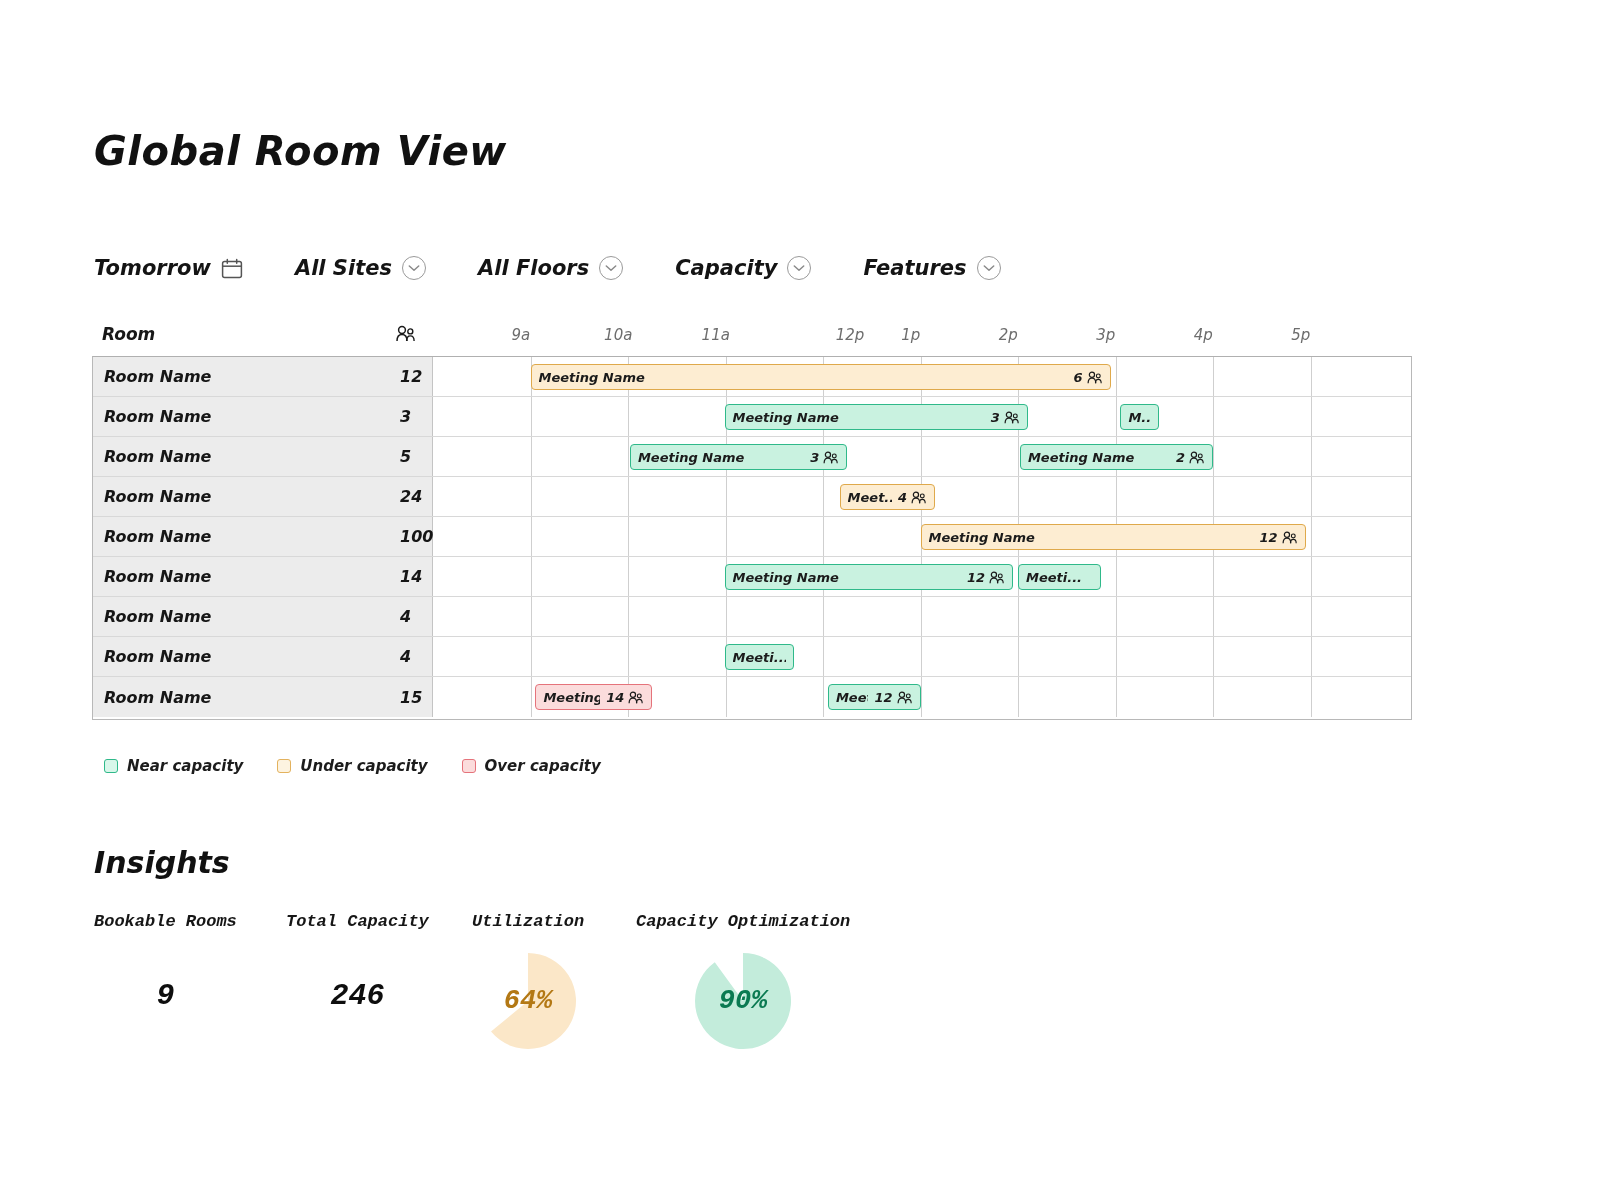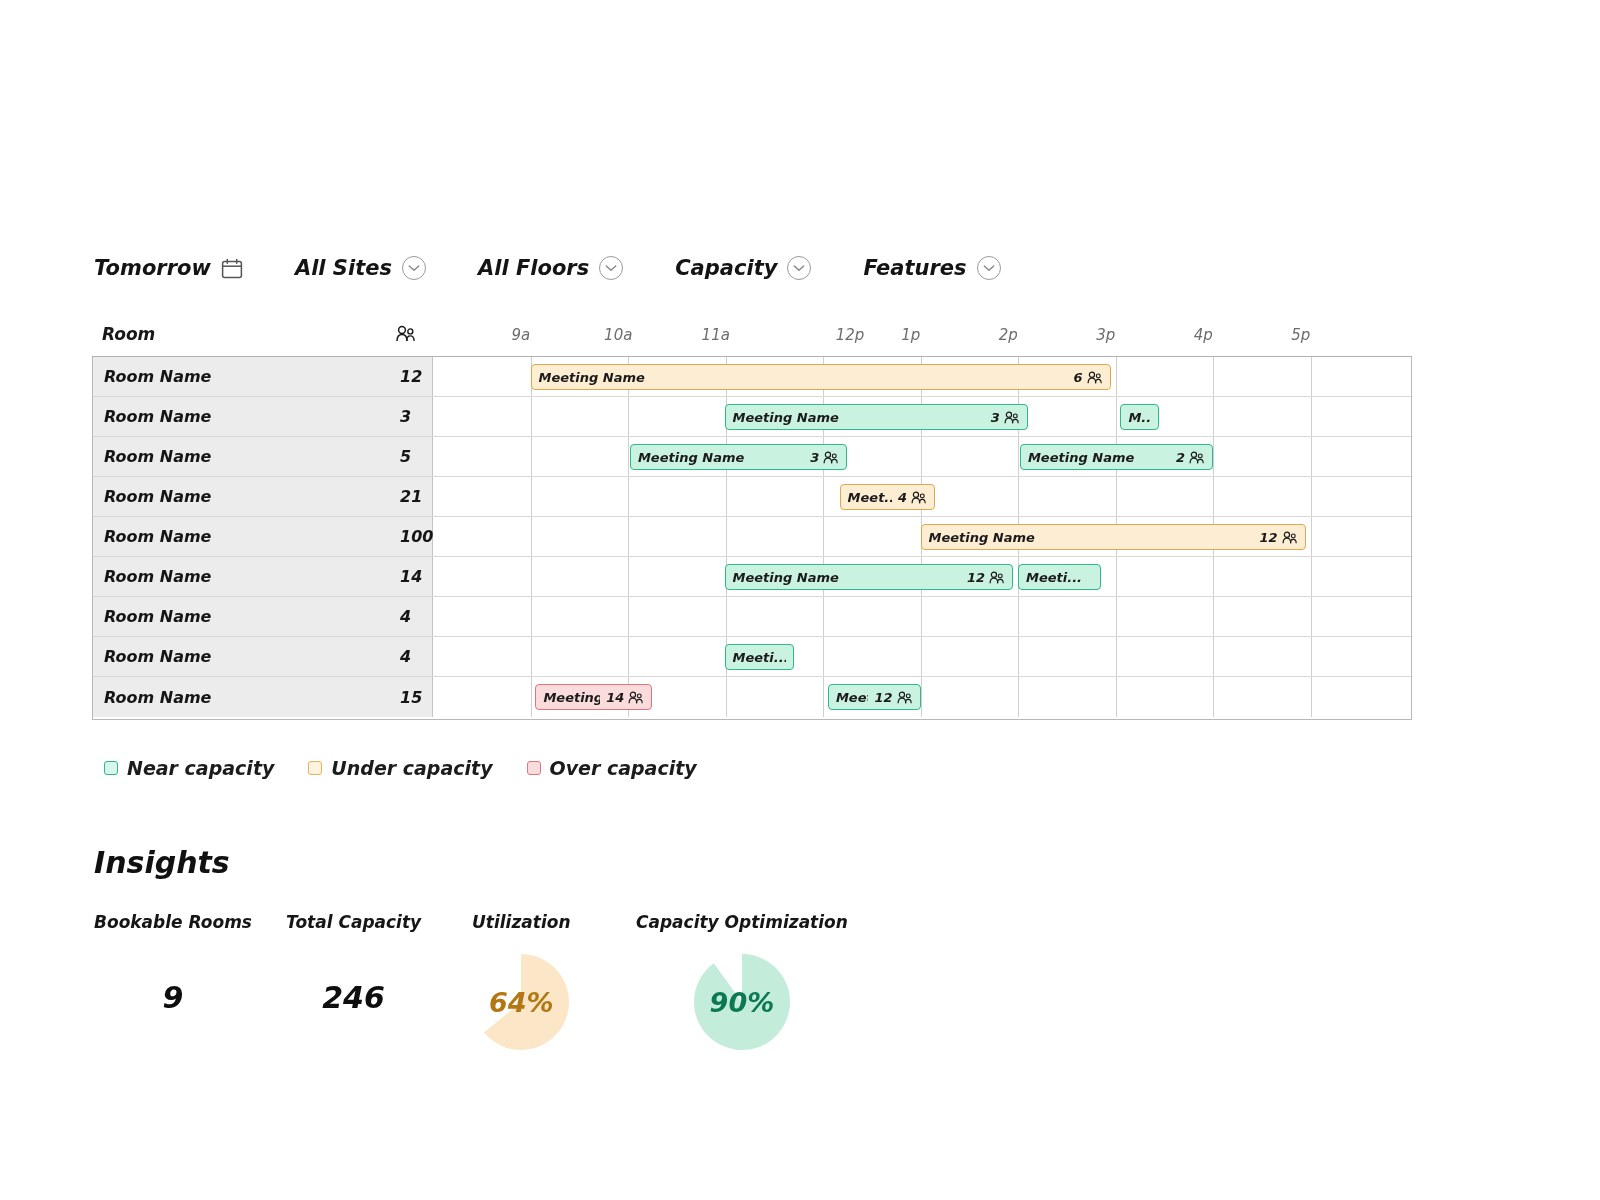--- a/index.html
+++ b/index.html
@@ -219,21 +219,21 @@
   .legend-item { display: flex; align-items: center; gap: 9px; }
   .legend-swatch {
     width: 14px; height: 14px;
     border-radius: 3px;
     box-sizing: border-box;
   }
   .legend-swatch.near  { background: #d8f7ea; border: 1.5px solid #2fb98a; }
   .legend-swatch.under { background: #fdf3e0; border: 1.5px solid #e3b25e; }
   .legend-swatch.over  { background: #fbdcdc; border: 1.5px solid #e5737b; }
   .legend-label {
-    font-size: 19px;
+    font-size: 15px;
     font-style: italic;
     font-weight: 600;
     color: #1c1c1c;
     white-space: nowrap;
   }
 
   
   #insights-title {
     position: absolute;
     left: 94px;
@@ -247,20 +247,21 @@
     position: absolute;
     left: 94px;
     top: 912px;
     display: flex;
     align-items: flex-start;
   }
   .stat {
     display: flex;
     flex-direction: column;
     align-items: center;
+    font-family: Liberation Mono, monospace;
   }
   .stat-label {
     font-size: 17px;
     font-style: italic;
     font-weight: 600;
     color: #161616;
     white-space: nowrap;
   }
   .stat-value {
     margin-top: 48px;
@@ -287,20 +288,21 @@
     font-size: 27px;
     font-style: italic;
     font-weight: 800;
   }
 </style>
 </head>
 <body>
 
 <div class="page">
 
+  <div id="page-title">Global Room View</div>
 
   <div id="filter-bar">
       <div class="filter">
         <span class="filter-label">Tomorrow</span>
         <span>
           <svg class="cal-icon" viewBox="0 0 22 21">
             <rect x="1.6" y="3.6" width="18.8" height="15.8" rx="2" fill="none" stroke="#555" stroke-width="1.5"></rect>
             <path d="M1.6 8.2 H20.4" stroke="#555" stroke-width="1.5"></path>
             <path d="M6.3 1.4 V5.2 M15.7 1.4 V5.2" stroke="#555" stroke-width="1.5" stroke-linecap="round"></path>
           </svg>
@@ -476,21 +478,21 @@
                 </span>
               </span>
             </div>
           </div>
         </div>
         <div class="row">
           <div class="cell-name">
             <span>Room Name</span>
           </div>
           <div class="cell-cap">
-            <span>21</span>
+            <span>24</span>
           </div>
           <div class="lane">
             <div class="colline" style="left: 97.5px;"></div>
             <div class="colline" style="left: 195px;"></div>
             <div class="colline" style="left: 292.5px;"></div>
             <div class="colline" style="left: 390px;"></div>
             <div class="colline" style="left: 487.5px;"></div>
             <div class="colline" style="left: 585px;"></div>
             <div class="colline" style="left: 682.5px;"></div>
             <div class="colline" style="left: 780px;"></div>

